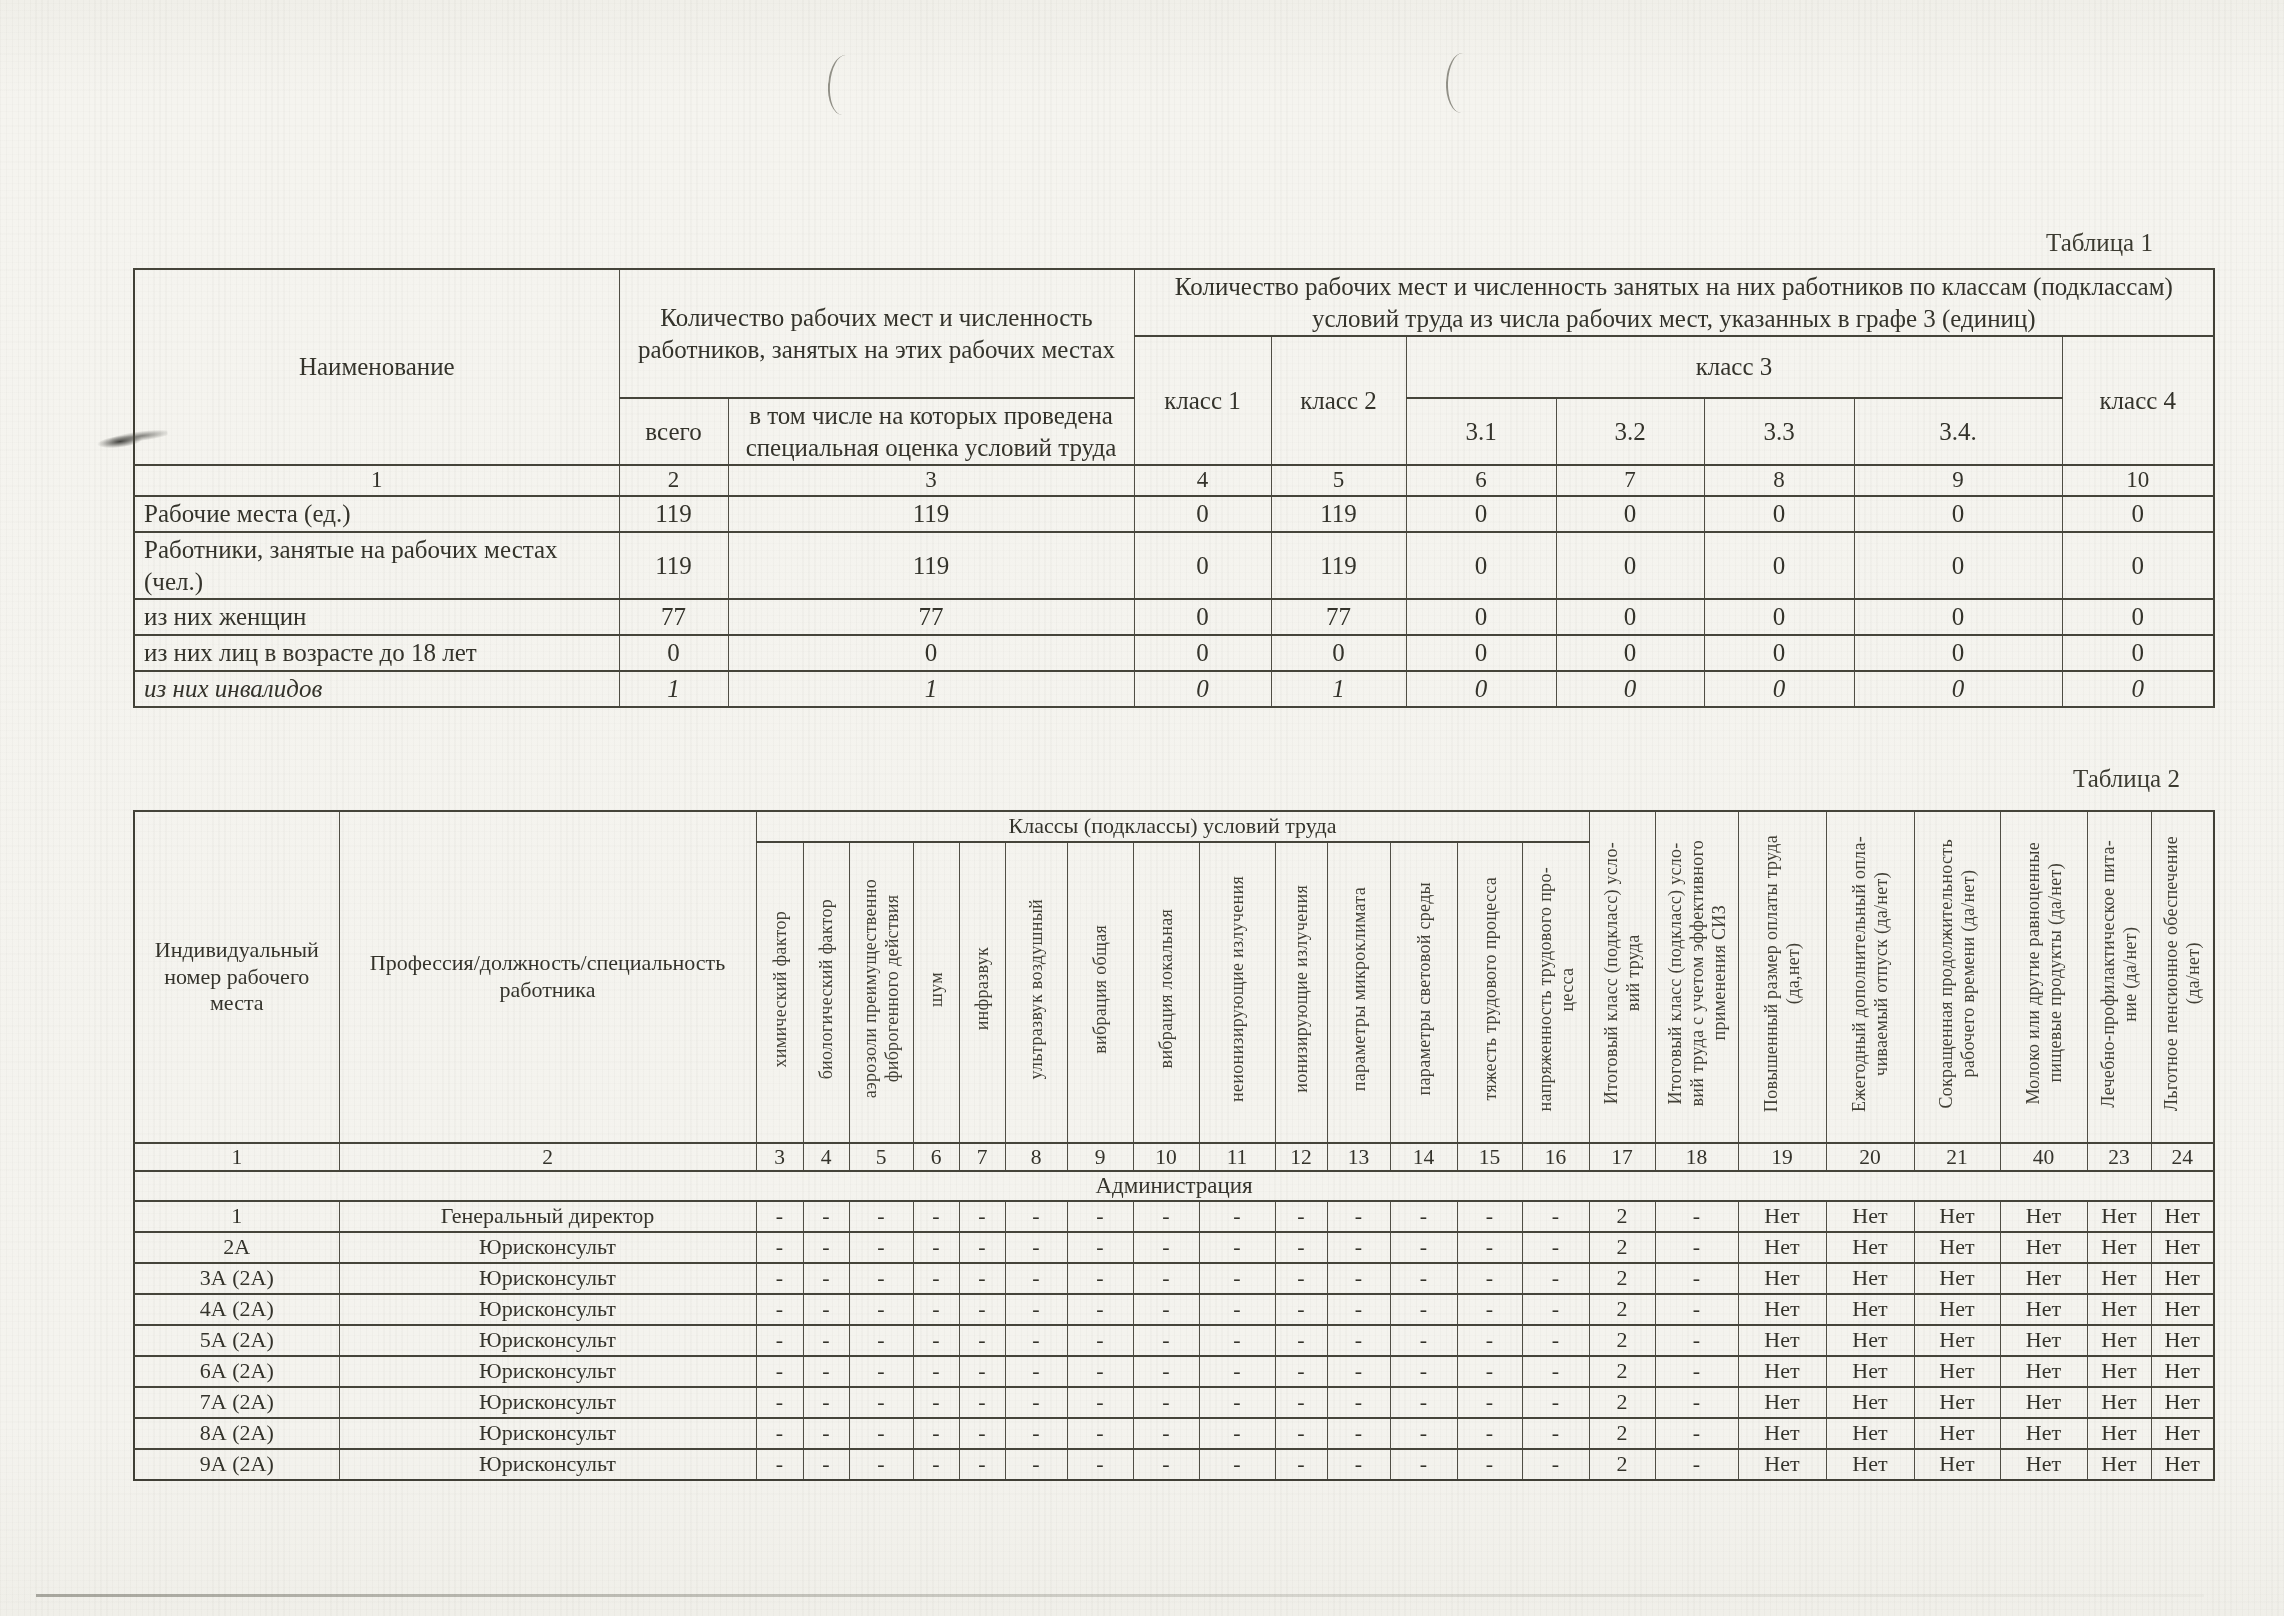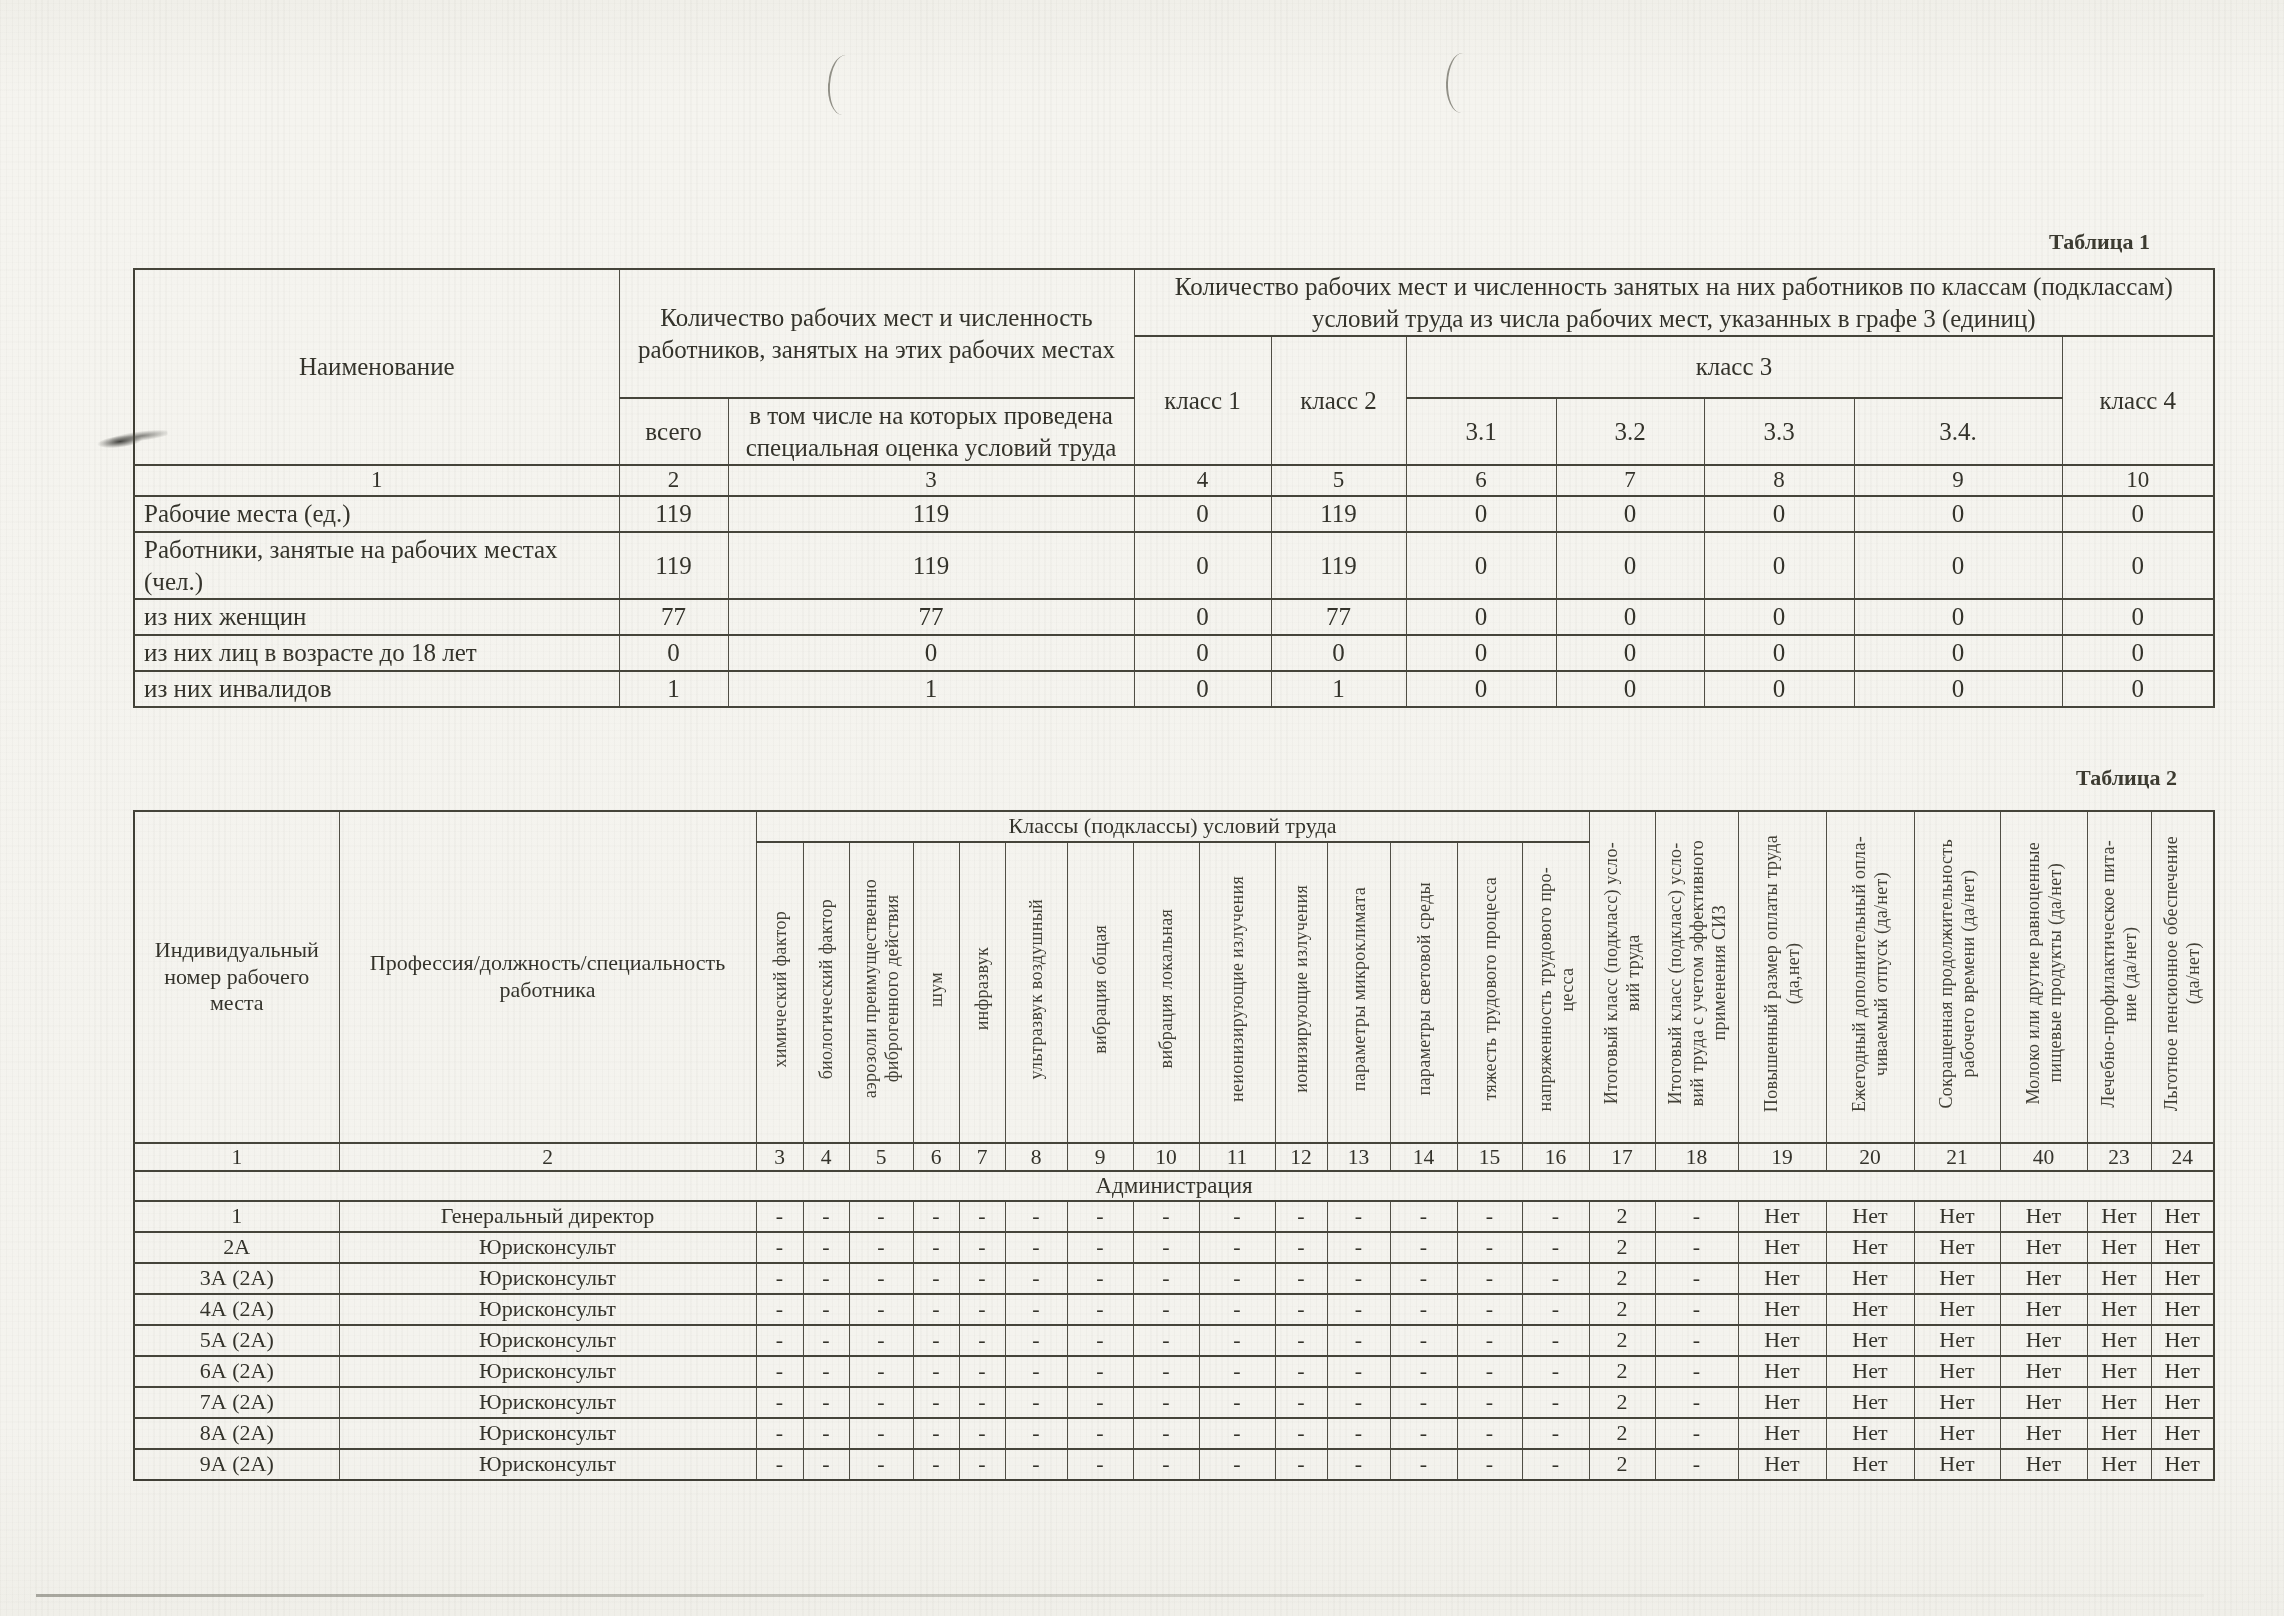--- a/index.html
+++ b/index.html
@@ -14,39 +14,39 @@
   .title{
     position:absolute;left:85px;top:118px;width:2199px;text-align:center;
     font-size:30px;font-weight:bold;letter-spacing:0.7px;color:#3a392f;
   }
   .orgline{
     position:absolute;left:148px;top:200px;font-size:29px;color:#3c3b31;white-space:nowrap;
   }
   .orgname{
     border-bottom:3.3px solid #454439;padding:0 29px 3.9px 5.2px;
   }
-  .tcap{position:absolute;font-size:22px;color:#3c3b31;text-align:center;width:221px;font-weight:bold;}
+  .tcap{position:absolute;font-size:25px;color:#3c3b31;text-align:center;width:221px;}
   #cap1{left:1989px;top:229px;}
   #cap2{left:2016px;top:765px;}
 
   table{border-collapse:collapse;table-layout:fixed;position:absolute;}
   td{border:1.3px solid #504e45;overflow:hidden;padding:1.3px 3.9px;text-align:center;vertical-align:middle;color:#3a3930;}
 
   
   #t1{left:133px;top:268px;width:2081px;border:2.6px solid #403f36;}
   #t1 td{font-size:23.4px;line-height:1.25;}
   #t1 tr.h1{height:77px;} #t1 tr.h2{height:65px;} #t1 tr.h3{height:104px;}
   #t1 tr.numrow{height:25px;} #t1 tr.numrow td{font-size:23px;padding:0 2.6px;}
   #t1 tbody td{font-size:25px;border-top:2px solid #45443a;border-bottom:2px solid #45443a;color:#34332b;}
   #t1 tbody td.lbl{text-align:left;padding-left:9px;}
   #t1 tbody tr:nth-child(1){height:34px;}
   #t1 tbody tr:nth-child(2){height:62px;}
   #t1 tbody tr:nth-child(3){height:33px;}
   #t1 tbody tr:nth-child(4){height:31px;}
-  #t1 tbody tr:nth-child(5){height:33px;}
+  #t1 tbody tr:nth-child(5){height:33px;font-style:italic;}
 
   
   #t2{left:133px;top:810px;width:2080px;border:2.6px solid #403f36;}
   #t2 td{font-size:22px;line-height:1.22;}
   #t2 tr.h1{height:31px;}
   #t2 tr.h2row{height:301px;}
   #t2 tr.numrow{height:28px;} #t2 tr.numrow td{font-size:21.5px;padding:0 1.3px;}
   #t2 tr.secrow{height:29px;} #t2 tr.secrow td{font-size:23px;border-top:2px solid #45443a;border-bottom:2px solid #45443a;}
   #t2 tbody tr{height:31px;}
   #t2 tbody td{font-size:22px;border-top:2px solid #45443a;color:#34332b;padding:0 1.3px;}

